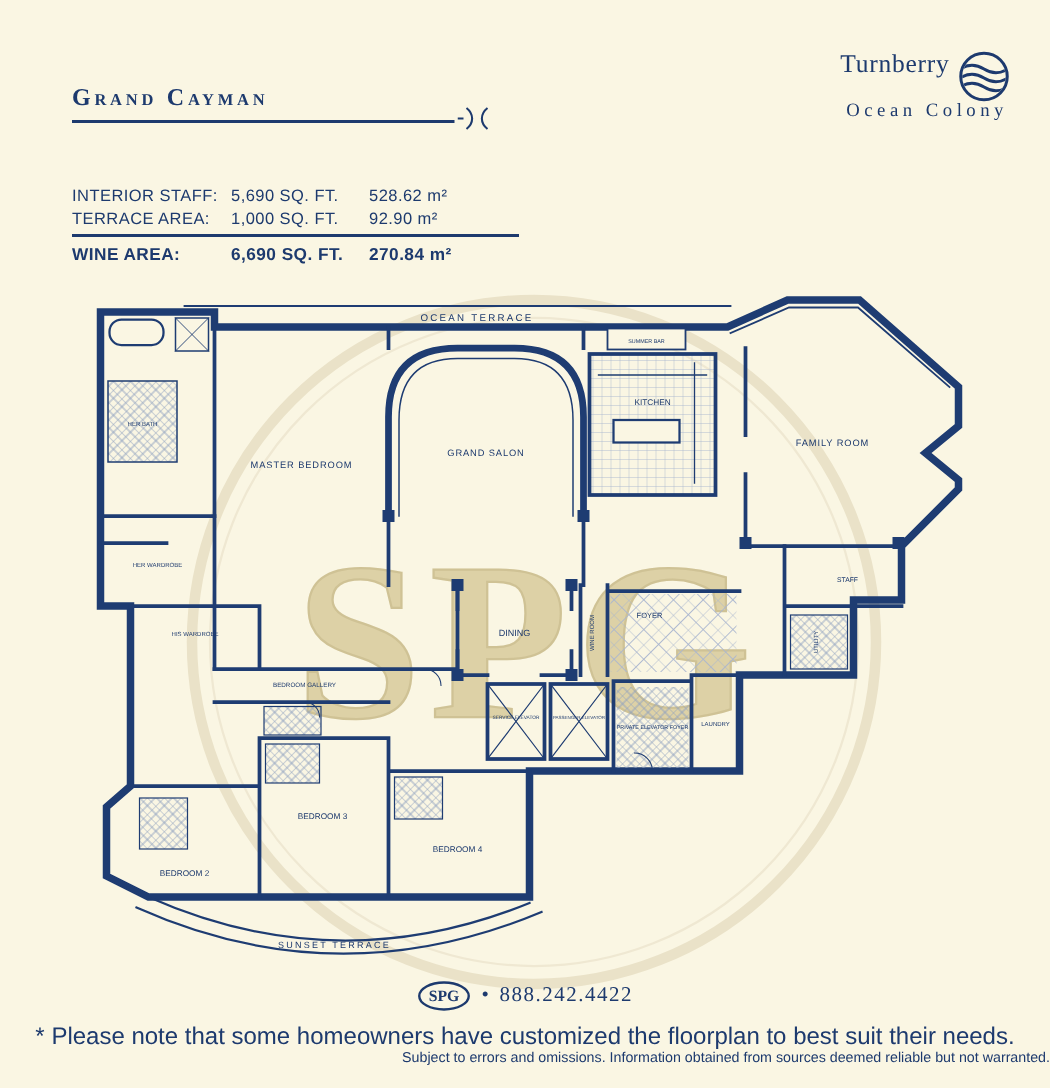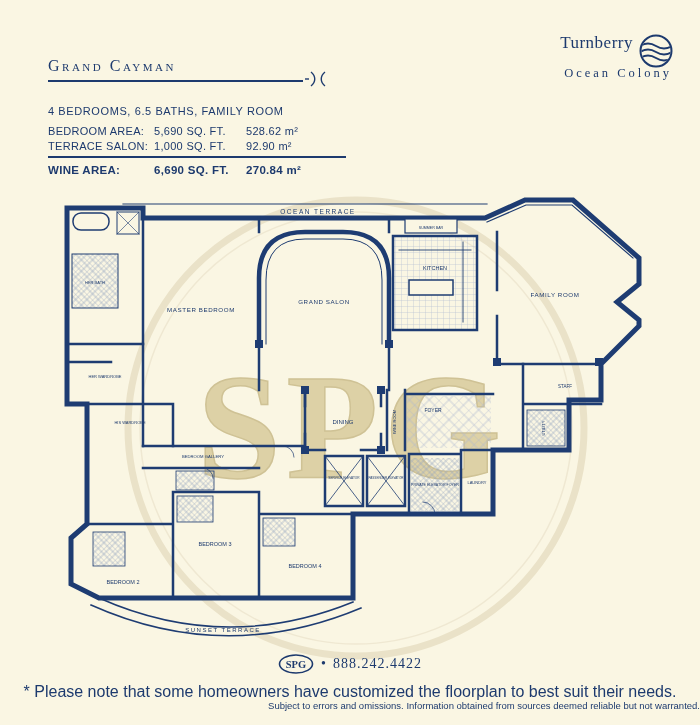--- a/index.html
+++ b/index.html
@@ -3,21 +3,21 @@
 <meta charset="utf-8">
 <style>
   *{box-sizing:border-box}
   html,body{margin:0;padding:0}
   body{width:700px;height:725px;position:relative;background:#faf6e3;color:#1d3a6e;
        font-family:"Liberation Sans",sans-serif;overflow:hidden}
   .watermark{position:absolute;left:0;top:0;z-index:0}
   .wm-text{font-family:"Liberation Serif",serif;font-weight:bold;fill:#ddd1a6;stroke:#cfc295;stroke-width:1.5px;letter-spacing:6px}
   .layer{position:absolute;inset:0;z-index:1}
   .title{position:absolute;left:48px;top:57px;font-family:"Liberation Serif",serif;font-size:16px;
-         font-weight:normal;font-variant:small-caps;letter-spacing:2.5px}
+         font-weight:bold;font-variant:small-caps;letter-spacing:2.5px}
   .title-rule{position:absolute;left:48px;top:80px;width:255px;border-top:2px solid #1d3a6e}
   .flourish{position:absolute;left:305px;top:71px}
   .logo{position:absolute;right:26px;top:33px;font-family:"Liberation Serif",serif;text-align:right}
   .logo-row1{display:flex;align-items:flex-start;justify-content:flex-end;gap:5px}
   .logo-turnberry{font-size:17px;letter-spacing:.5px}
   .logo-row2{font-size:12.5px;letter-spacing:3px;margin-top:-3px;padding-right:2px}
   .features{position:absolute;left:48px;top:105px;font-size:11px;letter-spacing:.6px}
   .area-table{position:absolute;left:48px;top:125px;width:298px;font-size:11px;letter-spacing:.3px}
   .area-row{display:grid;grid-template-columns:106px 92px 100px;margin-bottom:3px}
   .a-sqft,.a-metric{text-align:left}
@@ -67,30 +67,29 @@
         <g clip-path="url(#gc)" stroke="#1d3a6e" stroke-width="2" fill="none">
           <path d="M2,13 Q10,8 18,13 T34,13"></path>
           <path d="M2,19 Q10,14 18,19 T34,19"></path>
           <path d="M2,25 Q10,20 18,25 T34,25"></path>
         </g>
       </svg>
     </div>
     <div class="logo-row2">Ocean Colony</div>
   </div>
 
-  <div class="features">4 BEDROOMS, 6.5 BATHS, FAMILY ROOM</div>
 
   <div class="area-table">
     <div class="area-row">
-      <span class="a-label">BEDROOM AREA:</span>
+      <span class="a-label">INTERIOR STAFF:</span>
       <span class="a-sqft">5,690 SQ. FT.</span>
       <span class="a-metric">528.62 m²</span>
     </div>
     <div class="area-row">
-      <span class="a-label">TERRACE SALON:</span>
+      <span class="a-label">TERRACE AREA:</span>
       <span class="a-sqft">1,000 SQ. FT.</span>
       <span class="a-metric">92.90 m²</span>
     </div>
     <div class="rule"></div>
     <div class="area-row total">
       <span class="a-label">WINE AREA:</span>
       <span class="a-sqft">6,690 SQ. FT.</span>
       <span class="a-metric">270.84 m²</span>
     </div>
   </div>

